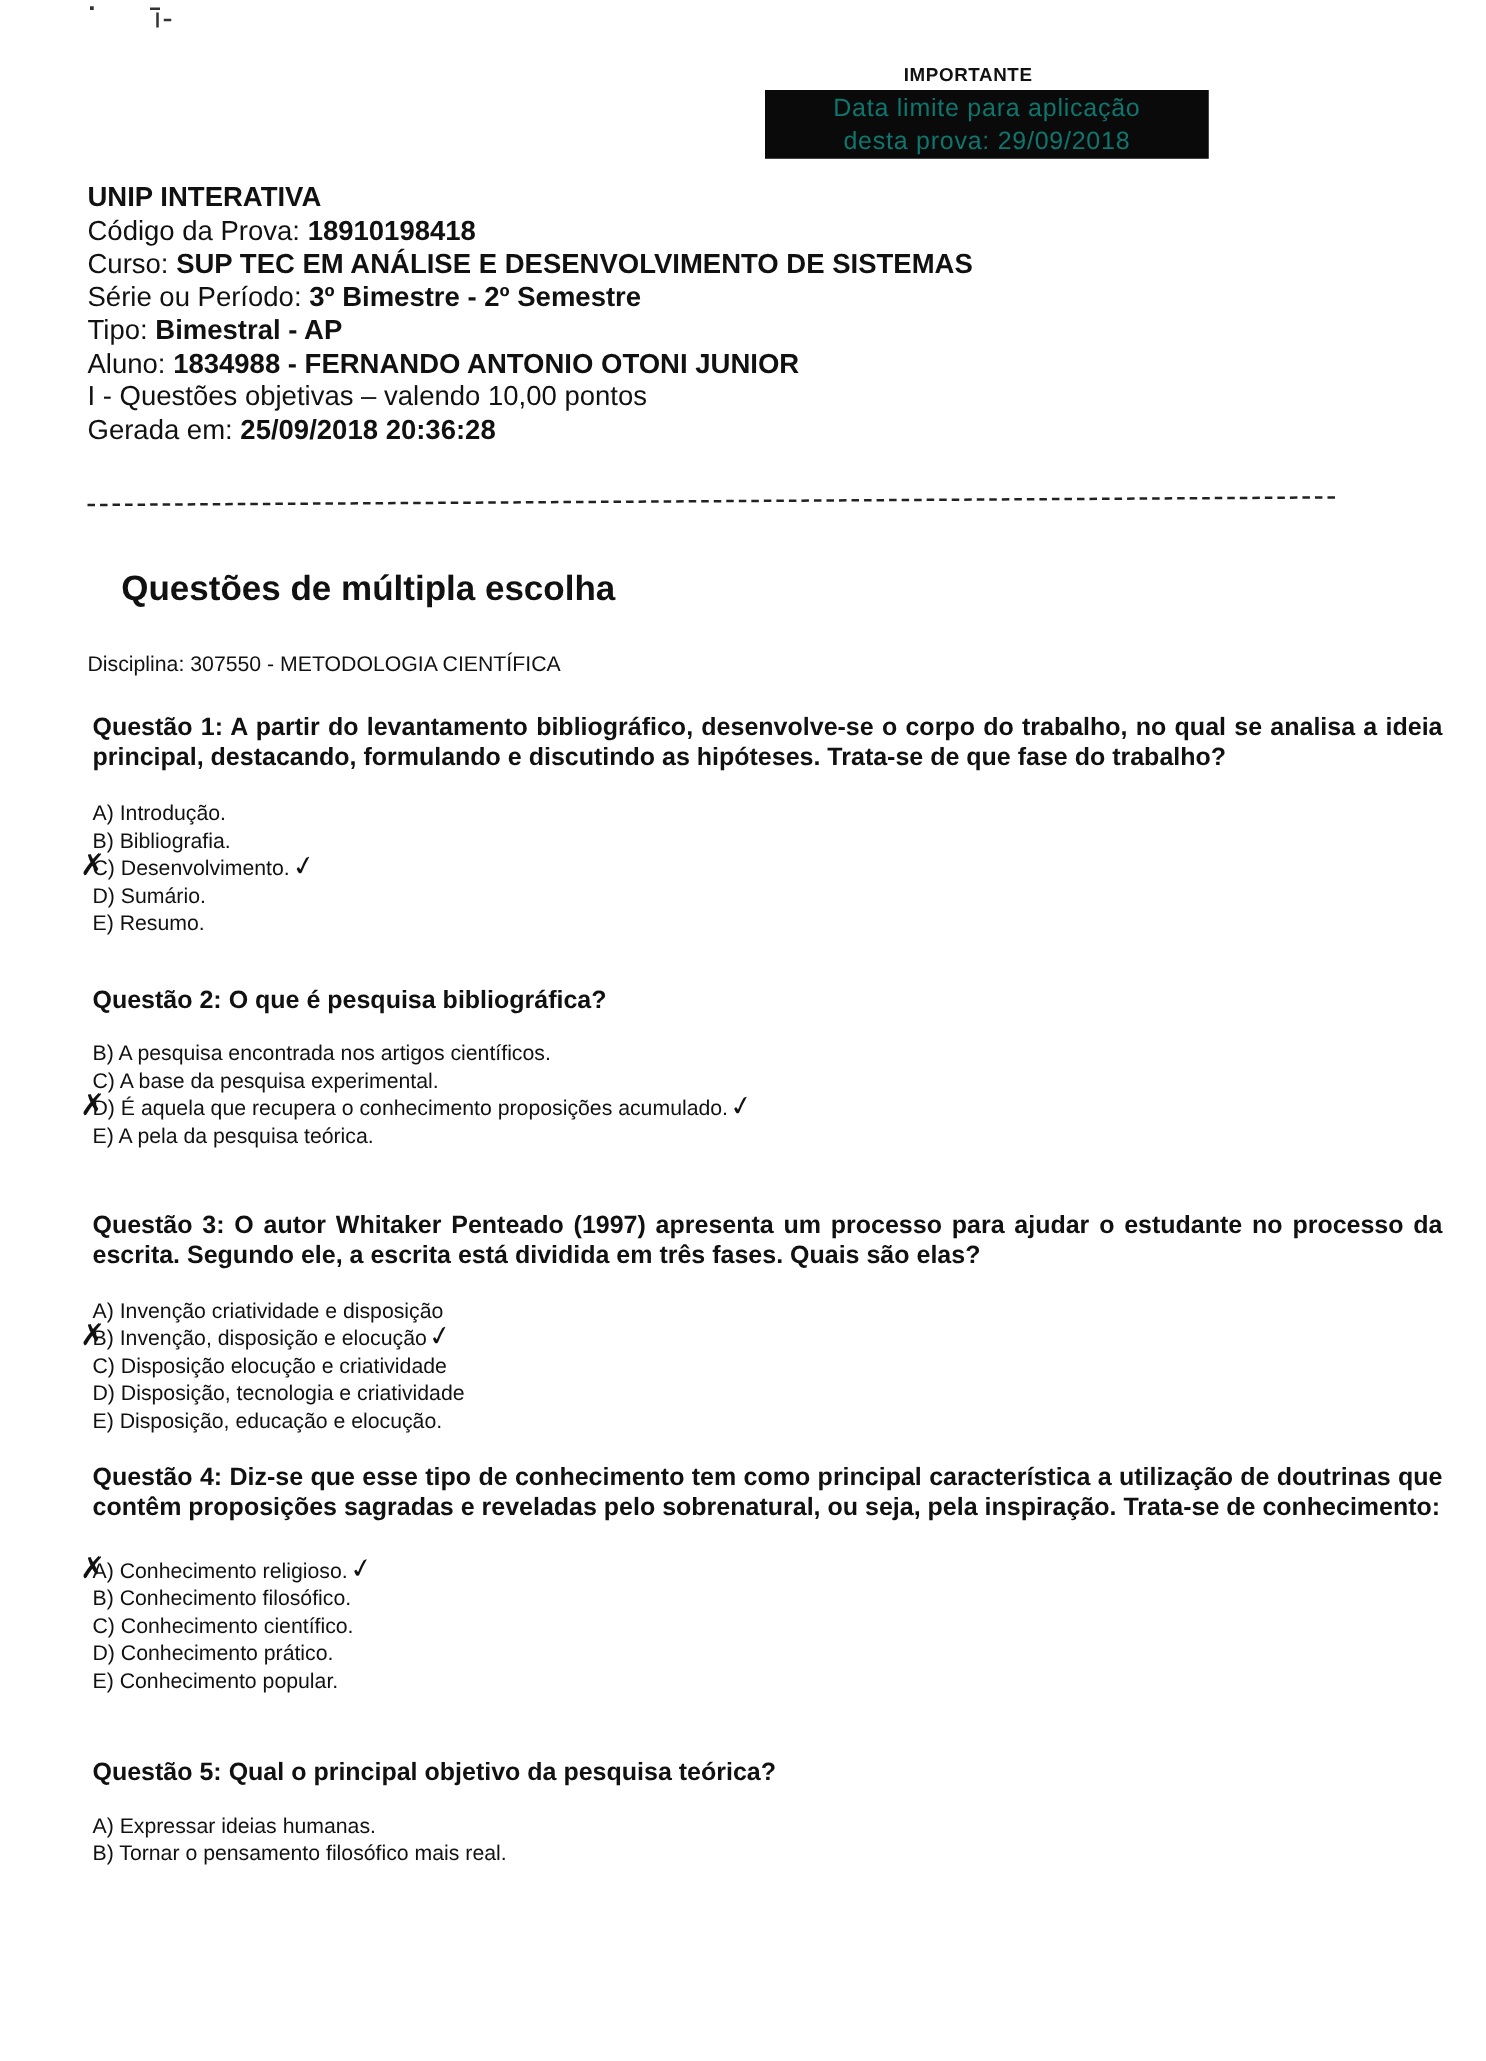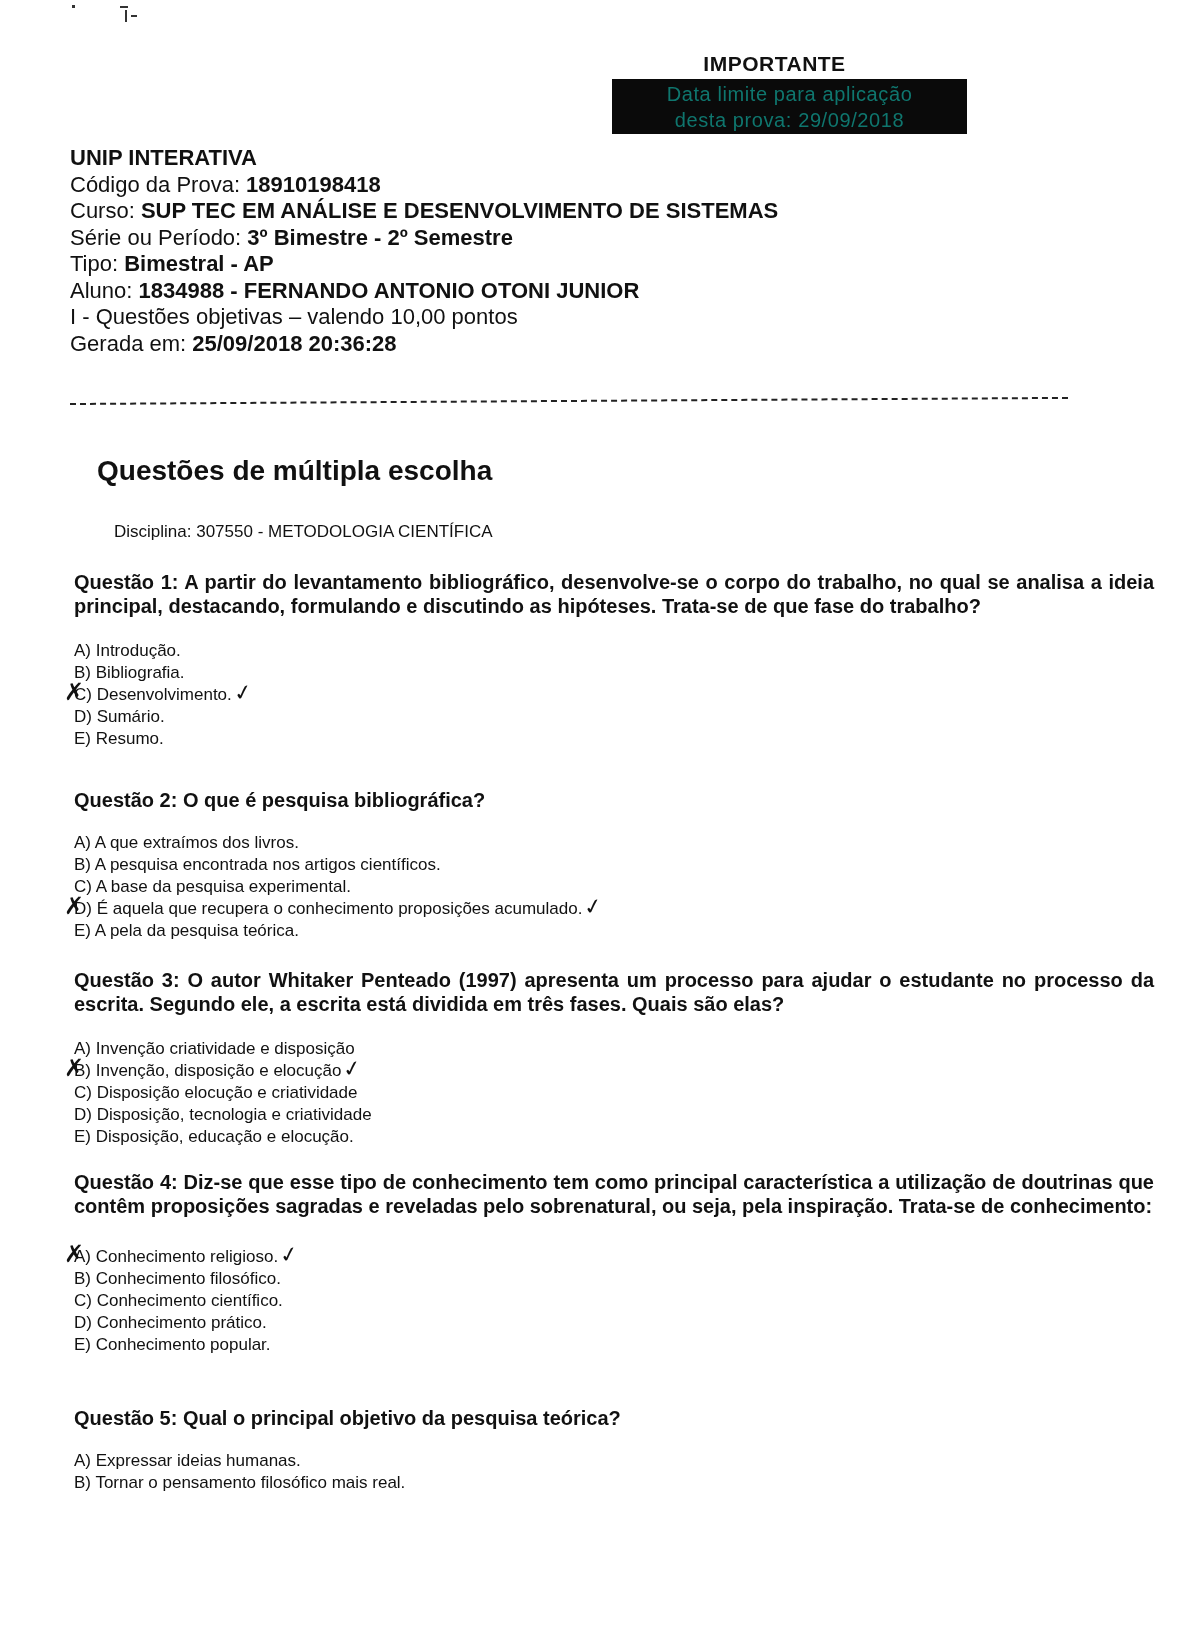--- a/index.html
+++ b/index.html
@@ -23,21 +23,21 @@
     }
     .important {
       position: absolute;
       left: 612px;
       top: 52px;
       width: 355px;
       text-align: center;
     }
     .important-title {
       font-weight: bold;
-      font-size: 21px;
+      font-size: 15px;
       letter-spacing: 0.5px;
       margin-left: -30px;
     }
     .important-box {
       background: #0a0a0a;
       color: #0f766e;
       font-size: 20px;
       line-height: 26px;
       padding: 2px 0 1px 0;
       margin-top: 3px;
@@ -72,21 +72,20 @@
       top: 455px;
       font-size: 28px;
       font-weight: bold;
       margin-left: 27px;
     }
     .discipline {
       position: absolute;
       left: 70px;
       top: 522px;
       font-size: 17px;
-      margin-left: 44px;
     }
 
     .question {
       position: absolute;
       left: 74px;
       width: 1080px;
     }
     .q-text {
       font-weight: bold;
       font-size: 20px;
@@ -187,21 +186,20 @@
       <div class="option">E) Resumo.</div>
     </div>
   </div>
 
   <div class="question" style="top:788px;">
     <div class="q-text">
       <span class="q-label">Questão 2:</span>
       <span>O que é pesquisa bibliográfica?</span>
     </div>
     <div class="options" style="margin-top:20px;">
-      <div class="option">A) A que extraímos dos livros.</div>
       <div class="option">B) A pesquisa encontrada nos artigos científicos.</div>
       <div class="option">C) A base da pesquisa experimental.</div>
       <div class="option">
         <span class="mark">✗</span>
         <span>D) É aquela que recupera o conhecimento proposições acumulado.</span><span class="check">✓</span>
       </div>
       <div class="option">E) A pela da pesquisa teórica.</div>
     </div>
   </div>
 

